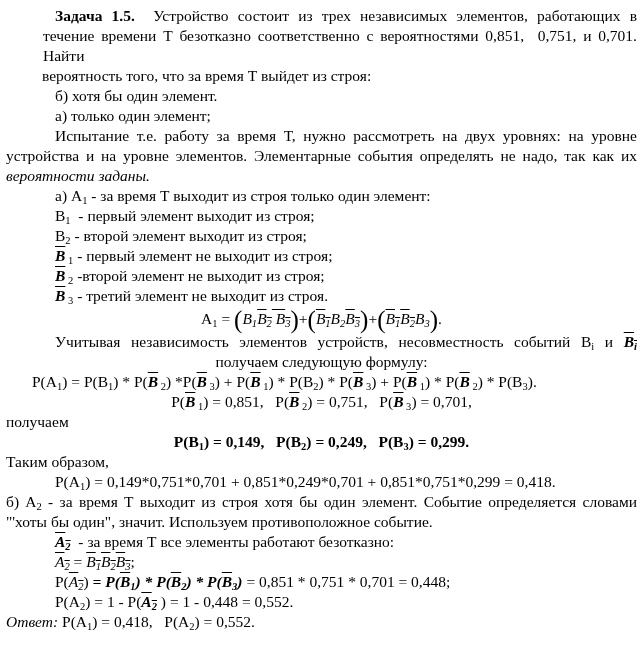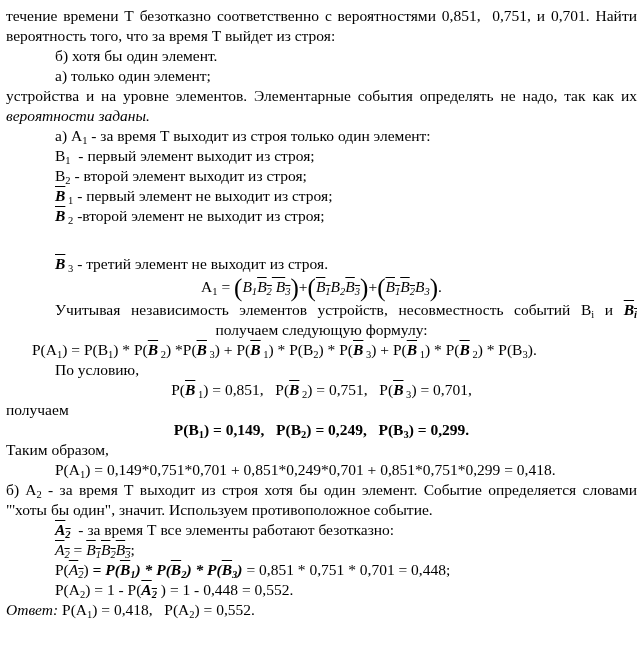--- a/index.html
+++ b/index.html
@@ -19,37 +19,38 @@
   .ital{font-style:italic;}
   .bar{text-decoration:overline;text-decoration-thickness:1px;}
   sub{font-size:68%;line-height:0;vertical-align:-0.28em;}
   .big{font-size:25px;line-height:0;vertical-align:-4px;font-weight:normal;}
   .tall{padding:3px 0;}
 </style>
 </head>
 <body style="background: rgb(255, 255, 255); color: rgb(0, 0, 0);">
 
 <div id="doc">
-    <div class="line fill" style="text-indent: 0px;"><span><span>течение времени Т безотказно соответственно с вероятностями 0,851,&nbsp; 0,751, и 0,701. Найти</span></span></div>
-    <div class="line left" style="text-indent: 0px;"><span><span>вероятность того, что за время Т выйдет из строя:</span></span></div>
+    <div class="line fill" style="text-indent: 49px;"><span class="bold"><span>Задача 1.5.</span></span><span><span>&nbsp; Устройство состоит из трех независимых элементов, работающих в</span></span></div>
+    <div class="line fill" style="text-indent: 0px; margin-left: 37px;"><span><span>течение времени Т безотказно соответственно с вероятностями 0,851,&nbsp; 0,751, и 0,701. Найти</span></span></div>
+    <div class="line left" style="text-indent: 0px; margin-left: 36px;"><span><span>вероятность того, что за время Т выйдет из строя:</span></span></div>
     <div class="line left" style="text-indent: 49px;"><span><span>б) хотя бы один элемент.</span></span></div>
     <div class="line left" style="text-indent: 49px;"><span><span>а) только один элемент;</span></span></div>
+    <div class="line fill" style="text-indent: 49px;"><span><span>Испытание т.е. работу за время Т, нужно рассмотреть на двух уровнях: на уровне</span></span></div>
     <div class="line fill" style="text-indent: 0px;"><span><span>устройства и на уровне элементов. Элементарные события определять не надо, так как их</span></span></div>
     <div class="line left" style="text-indent: 0px; font-style: italic;"><span><span>вероятности заданы.</span></span></div>
     <div class="line left" style="text-indent: 49px;"><span><span>а) A</span></span><span><sub>1</sub></span><span><span> - за время Т выходит из строя только один элемент:</span></span></div>
     <div class="line left" style="text-indent: 49px;"><span><span>B</span></span><span><sub>1</sub></span><span><span>&nbsp; - первый элемент выходит из строя;</span></span></div>
     <div class="line left" style="text-indent: 49px;"><span><span>B</span></span><span><sub>2</sub></span><span><span> - второй элемент выходит из строя;</span></span></div>
     <div class="line left" style="text-indent: 49px;"><span class="bold ital bar"><span>B</span></span><span><sub> 1</sub></span><span><span> - первый элемент не выходит из строя;</span></span></div>
     <div class="line left" style="text-indent: 49px;"><span class="bold ital bar"><span>B</span></span><span><sub> 2</sub></span><span><span> -второй элемент не выходит из строя;</span></span></div>
-    <div class="line left" style="text-indent: 49px; margin-top: 28px;"><span class="bold ital bar"><span>B</span></span><span><sub> 3</sub></span><span><span> - третий элемент не выходит из строя.</span></span></div>
+    <div class="line left" style="text-indent: 49px;"><span class="bold ital bar"><span>B</span></span><span><sub> 3</sub></span><span><span> - третий элемент не выходит из строя.</span></span></div>
     <div class="line center tall" style="text-indent: 0px;"><span><span>A</span></span><span><sub>1</sub></span><span><span> = </span></span><span class="big"><span>(</span></span><span class="ital"><span>B</span><sub>1</sub></span><span class="ital bar"><span>B</span><sub>2</sub><span> B</span><sub>3</sub></span><span class="big"><span>)</span></span><span><span>+</span></span><span class="big"><span>(</span></span><span class="ital bar"><span>B</span><sub>1</sub></span><span class="ital"><span>B</span><sub>2</sub></span><span class="ital bar"><span>B</span><sub>3</sub></span><span class="big"><span>)</span></span><span><span>+</span></span><span class="big"><span>(</span></span><span class="ital bar"><span>B</span><sub>1</sub></span><span class="ital bar"><span>B</span><sub>2</sub></span><span class="ital"><span>B</span><sub>3</sub></span><span class="big"><span>)</span></span><span><span>.</span></span></div>
     <div class="line fill" style="text-indent: 49px;"><span><span>Учитывая независимость элементов устройств, несовместность событий B</span></span><span><sub>i</sub></span><span><span> и </span></span><span class="bold ital bar"><span>B</span><sub>i</sub></span></div>
     <div class="line left" style="text-indent: 0px; text-align: center;"><span><span>получаем следующую формулу:</span></span></div>
     <div class="line left" style="text-indent: 26px;"><span><span>P(A</span></span><span><sub>1</sub></span><span><span>) = P(B</span></span><span><sub>1</sub></span><span><span>) * P(</span></span><span class="bold ital bar"><span>B</span></span><span><sub> 2</sub></span><span><span>) *P(</span></span><span class="bold ital bar"><span>B</span></span><span><sub> 3</sub></span><span><span>) + P(</span></span><span class="bold ital bar"><span>B</span></span><span><sub> 1</sub></span><span><span>) * P(B</span></span><span><sub>2</sub></span><span><span>) * P(</span></span><span class="bold ital bar"><span>B</span></span><span><sub> 3</sub></span><span><span>) + P(</span></span><span class="bold ital bar"><span>B</span></span><span><sub> 1</sub></span><span><span>) * P(</span></span><span class="bold ital bar"><span>B</span></span><span><sub> 2</sub></span><span><span>) * P(B</span></span><span><sub>3</sub></span><span><span>).</span></span></div>
-    <div class="line left" style="text-indent: 49px;"><span><span>По условию,</span></span></div>
     <div class="line center" style="text-indent: 0px;"><span><span>P(</span></span><span class="bold ital bar"><span>B</span></span><span><sub> 1</sub></span><span><span>) = 0,851,&nbsp;&nbsp; P(</span></span><span class="bold ital bar"><span>B</span></span><span><sub> 2</sub></span><span><span>) = 0,751,&nbsp;&nbsp; P(</span></span><span class="bold ital bar"><span>B</span></span><span><sub> 3</sub></span><span><span>) = 0,701,</span></span></div>
     <div class="line left" style="text-indent: 0px;"><span><span>получаем</span></span></div>
     <div class="line center" style="text-indent: 0px; font-weight: bold;"><span><span>P(B</span></span><span><sub>1</sub></span><span><span>) = 0,149,&nbsp;&nbsp; P(B</span></span><span><sub>2</sub></span><span><span>) = 0,249,&nbsp;&nbsp; P(B</span></span><span><sub>3</sub></span><span><span>) = 0,299.</span></span></div>
     <div class="line left" style="text-indent: 0px;"><span><span>Таким образом,</span></span></div>
     <div class="line left" style="text-indent: 49px;"><span><span>P(A</span></span><span><sub>1</sub></span><span><span>) = 0,149*0,751*0,701 + 0,851*0,249*0,701 + 0,851*0,751*0,299 = 0,418.</span></span></div>
     <div class="line fill" style="text-indent: 0px;"><span><span>б) A</span></span><span><sub>2</sub></span><span><span> - за время Т выходит из строя хотя бы один элемент. Событие определяется словами</span></span></div>
     <div class="line left" style="text-indent: 0px;"><span><span>"'хоты бы один", значит. Используем противоположное событие.</span></span></div>
     <div class="line left" style="text-indent: 49px;"><span class="bold ital bar"><span>A</span><sub>2</sub></span><span><span>&nbsp; - за время Т все элементы работают безотказно:</span></span></div>
     <div class="line left" style="text-indent: 49px;"><span class="ital bar"><span>A</span><sub>2</sub></span><span><span> = </span></span><span class="ital bar"><span>B</span><sub>1</sub></span><span class="ital bar"><span>B</span><sub>2</sub></span><span class="ital bar"><span>B</span><sub>3</sub></span><span><span>;</span></span></div>
     <div class="line left" style="text-indent: 49px;"><span><span>P(</span></span><span class="ital bar"><span>A</span><sub>2</sub></span><span><span>) </span></span><span class="bold ital"><span>= P(</span></span><span class="bold ital bar"><span>B</span></span><span class="bold ital"><sub>1</sub></span><span class="bold ital"><span>) * P(</span></span><span class="bold ital bar"><span>B</span></span><span class="bold ital"><sub>2</sub></span><span class="bold ital"><span>) * P(</span></span><span class="bold ital bar"><span>B</span></span><span class="bold ital"><sub>3</sub></span><span class="bold ital"><span>)</span></span><span><span> = 0,851 * 0,751 * 0,701 = 0,448;</span></span></div>

